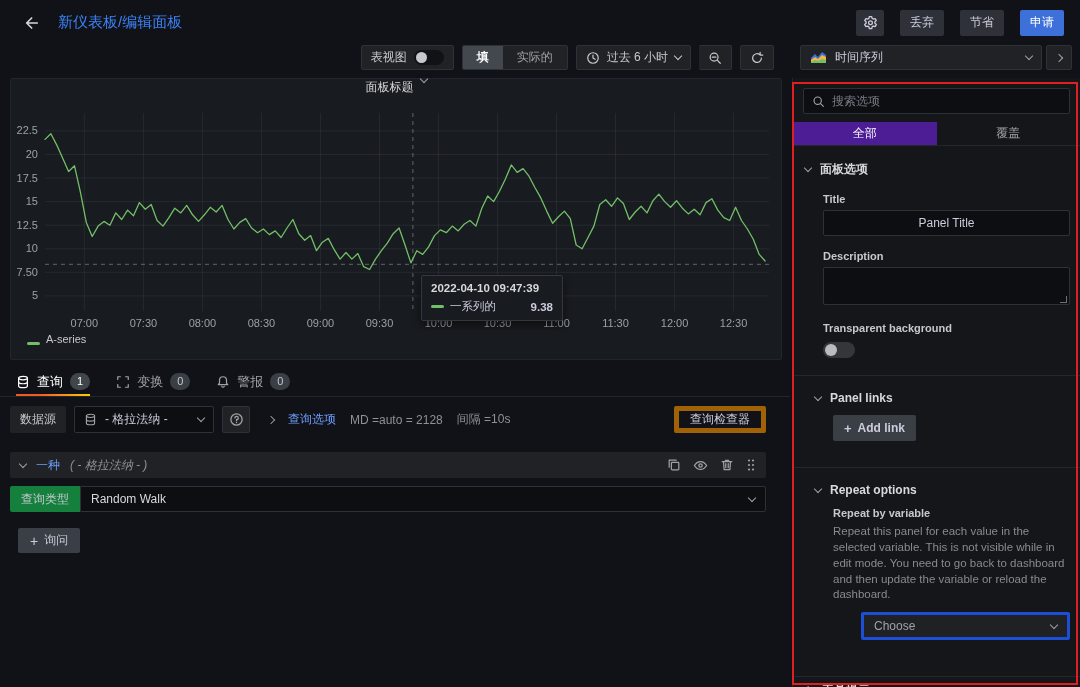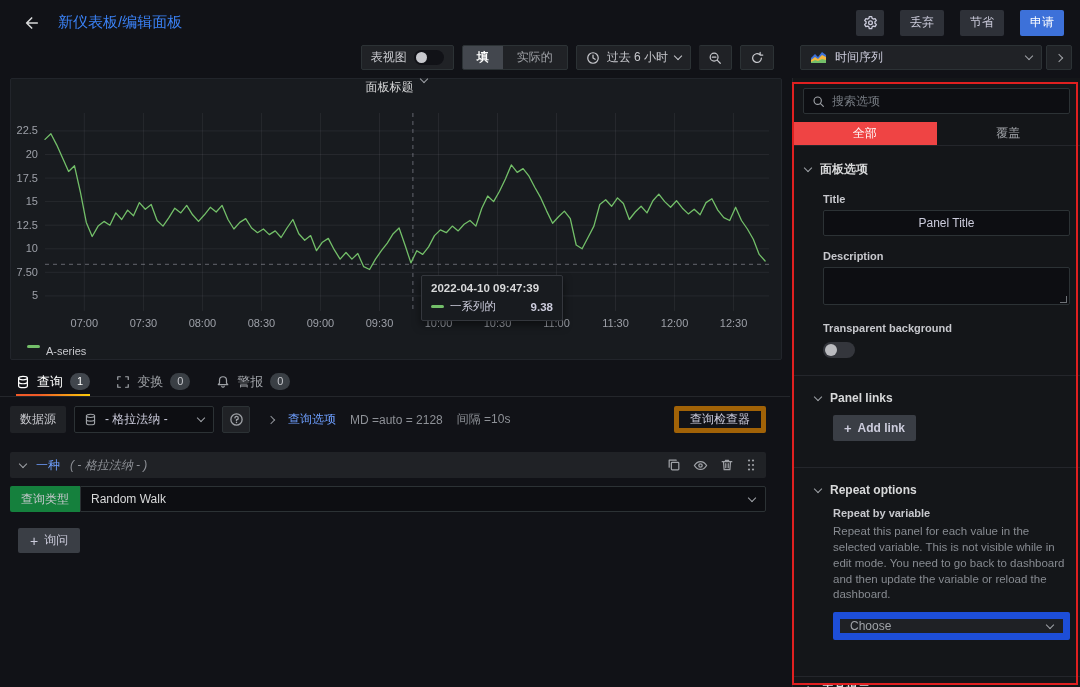--- a/index.html
+++ b/index.html
@@ -43,21 +43,21 @@
   #chart-svg { position:absolute; left:0; top:26px; }
   .grid  { stroke:rgba(204,204,220,0.08); stroke-width:1; }
   .cross { stroke:rgba(204,204,220,0.42); stroke-width:1; stroke-dasharray:4 4; }
   .ylab  { fill:#9da0a8; font-size:11px; text-anchor:end;   font-family:"Liberation Sans","DejaVu Sans",sans-serif; }
   .xlab  { fill:#9da0a8; font-size:11px; text-anchor:middle;font-family:"Liberation Sans","DejaVu Sans",sans-serif; }
   .chart-tooltip { position:absolute; left:410px; top:196px; width:142px; background:#181b1f; border:1px solid #34373d; border-radius:2px; box-shadow:0 4px 8px rgba(0,0,0,.5); padding:6px 9px; z-index:5; }
   .tt-date { font-size:11.5px; font-weight:700; color:#d8d9da; margin-bottom:5px; }
   .tt-row { display:flex; align-items:center; gap:6px; font-size:11.5px; }
   .swatch { width:13px; height:3px; border-radius:2px; background:#73bf69; }
   .tt-val { margin-left:auto; font-weight:700; }
-  .legend { position:absolute; left:16px; bottom:2px; display:flex; align-items:flex-start; gap:6px; font-size:11px; color:#c7c8cd; cursor:pointer; }
+  .legend { position:absolute; left:16px; bottom:14px; display:flex; align-items:flex-end; gap:6px; font-size:11px; color:#c7c8cd; cursor:pointer; }
 
   
   .tabsbar { position:absolute; left:0; top:367px; width:790px; height:30px; border-bottom:1px solid #24262b; display:flex; gap:26px; padding-left:16px; }
   .tab { position:relative; display:flex; align-items:center; gap:7px; color:#9fa2a7; font-size:13px; cursor:pointer; }
   .tab.active { color:#fff; }
   .tab.active::after { content:""; position:absolute; left:0; right:0; bottom:0; height:2px; background:linear-gradient(90deg,#f05a28 30%,#fbca0a 99%); }
   .pill { background:#3a3f45; color:#c7c8cd; border-radius:9px; font-size:11px; padding:0 7px; height:17px; line-height:17px; }
   .tab.active .pill { background:#41464d; color:#fff; }
 
   
@@ -82,34 +82,34 @@
   .qtype-select .chev { margin-left:auto; color:#9fa2a7; }
   .add-query-btn { position:absolute; left:18px; top:528px; height:25px; background:#3a3e45; border:none; border-radius:2px; color:#ccccdc; font-size:12px; padding:0 12px; display:flex; align-items:center; gap:6px; cursor:pointer; font-family:inherit; }
 
   
   .sidebar { position:absolute; left:792px; top:78px; width:288px; height:609px; background:#141619; border-left:1px solid #24262b; padding:10px 10px 0 10px; overflow:hidden; }
   .search-box { height:26px; border:1px solid #2c3235; background:#0d0e12; border-radius:2px; display:flex; align-items:center; gap:7px; padding:0 8px; color:#9fa2a7; }
   .search-box input { flex:1; background:transparent; border:none; outline:none; color:#ccccdc; font-size:12px; font-family:inherit; }
   .search-box input::placeholder { color:#767b82; }
   .sb-tabs { display:flex; margin:8px -10px 0 -10px; border-bottom:1px solid #24262b; }
   .sb-tab { flex:1; height:23px; display:flex; align-items:center; justify-content:center; color:#9fa2a7; cursor:pointer; font-size:12px; }
-  .sb-tab.active { background:#ef4444; color:#fff; }
+  .sb-tab.active { background:#4c1d95; color:#fff; }
   .sect-header { display:flex; align-items:center; gap:9px; font-size:12px; font-weight:700; color:#d8d9da; padding:15px 0 6px 2px; cursor:pointer; }
   .sect-body { padding-left:20px; }
   .fld-label { font-size:11px; font-weight:700; color:#c7c8cd; margin:9px 0 5px; }
   .text-input { width:100%; height:26px; background:#0d0e12; border:1px solid #2c3235; border-radius:2px; color:#ccccdc; font-size:12px; padding:0 8px; font-family:inherit;text-align:center; }
   .textarea-wrap { position:relative; }
   .desc-textarea { width:100%; height:38px; background:#0d0e12; border:1px solid #2c3235; border-radius:2px; color:#ccccdc; font-size:12px; padding:4px 8px; resize:none; font-family:inherit; }
   .resize-corner { position:absolute; right:3px; bottom:5px; width:7px; height:7px; border-right:1.5px solid #6e7277; border-bottom:1.5px solid #6e7277; }
   .switch { width:32px; height:16px; border-radius:9px; background:#34363c; position:relative; display:inline-block; margin-top:3px; cursor:pointer; }
   .switch .knob { position:absolute; left:2px; top:2px; width:12px; height:12px; border-radius:50%; background:#babbbf; }
   .divider { height:1px; background:#24262b; margin:14px -10px 0 -10px; }
   .ghost-btn { height:26px; background:#3a3e45; border:none; border-radius:2px; color:#ccccdc; font-size:12px; font-weight:700; padding:0 11px; display:inline-flex; align-items:center; gap:6px; cursor:pointer; margin-top:4px; font-family:inherit; }
   .repeat-desc { font-size:11.5px; color:#878b91; line-height:1.38; margin:3px 0 9px; }
-  .choose-select { height:28px; background:#1f2125; border:7px solid #1d4ed8; border-radius:2px; display:flex; align-items:center; padding:3px 10px; color:#9fa2a7; cursor:pointer; }
+  .choose-select { height:28px; background:#1f2125; border:3px solid #1d4ed8; border-radius:2px; display:flex; align-items:center; padding:3px 10px; color:#9fa2a7; cursor:pointer;margin-left:28px; }
   .choose-select .chev { margin-left:auto; }
   .collapse-list { margin:36px -10px 0 -10px; }
   .collapse-row { display:flex; align-items:center; gap:11px; height:27px; border-top:1px solid #24262b; padding:0 0 0 12px; font-size:12px; font-weight:700; color:#d8d9da; cursor:pointer; }
   .collapse-row .chev { color:#9fa2a7; }
 
   .annotation-box { position:absolute; left:792px; top:82px; width:286px; height:603px; border:2px solid #e02020; z-index:50; pointer-events:none; }
 </style>
 </head>
 <body>
 

